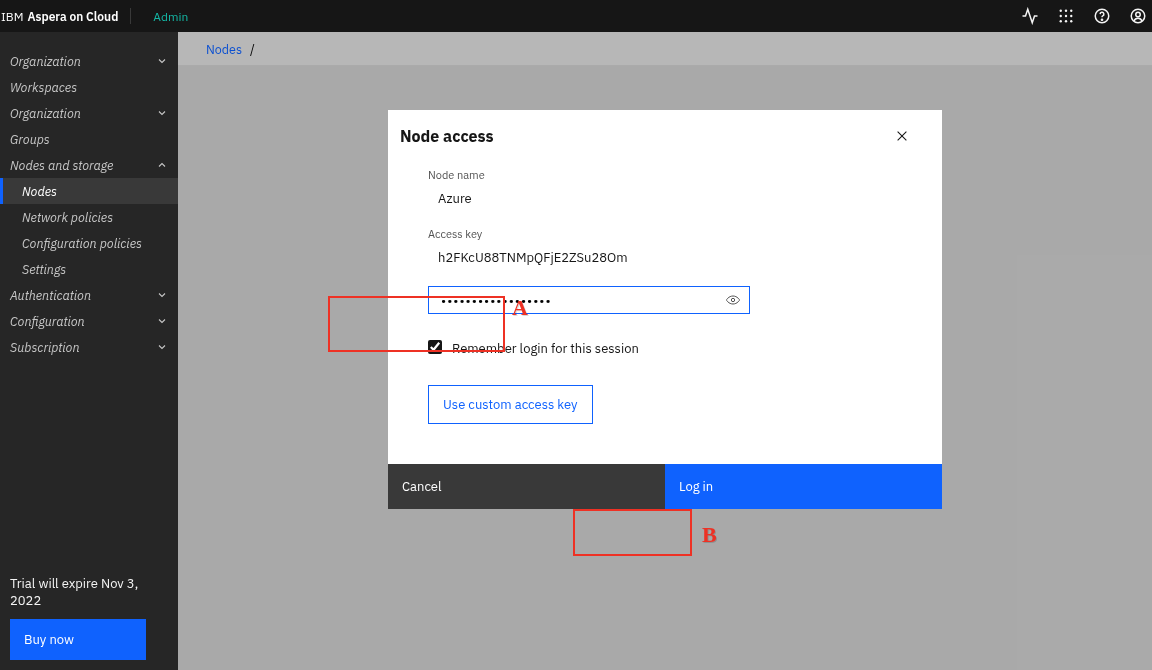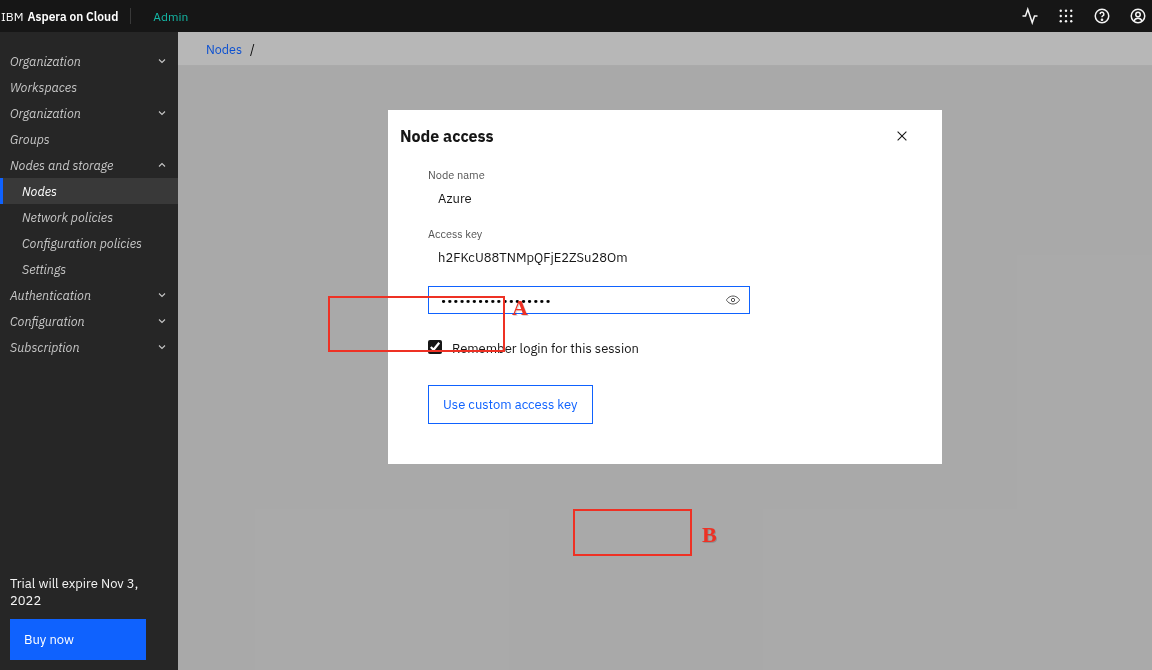--- a/index.html
+++ b/index.html
@@ -204,20 +204,24 @@
                   </svg>
               </button>
             </div>
           </div>
           <label class="checkbox-row">
             <input type="checkbox" checked="" style="">
             <span>Remember login for this session</span>
           </label>
           <button class="custom-key-btn">Use custom access key</button>
         </div>
+        <div class="modal-foot">
+          <button class="foot-btn foot-cancel">Cancel</button>
+          <button class="foot-btn foot-login">Log in</button>
+        </div>
       </div>
     </div>
 
     <div class="anno-box" style="left:150px; top:264px; width:177px; height:56px;"></div>
     <div class="anno-label" style="left:334px; top:263px;">A</div>
     <div class="anno-box" style="left:395px; top:477px; width:119px; height:47px;"></div>
     <div class="anno-label" style="left:524px; top:490px;">B</div>
   </main>
 </div>
 

